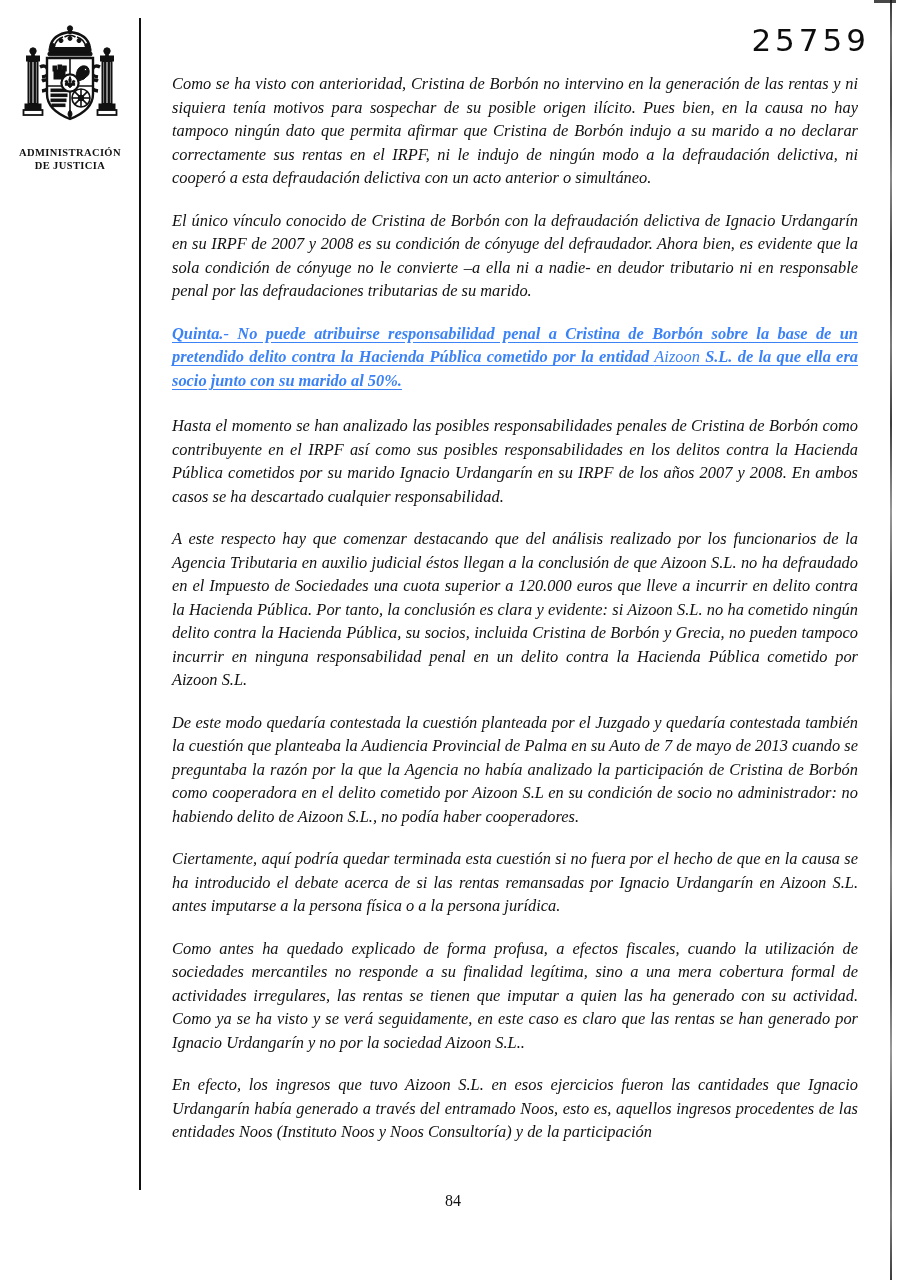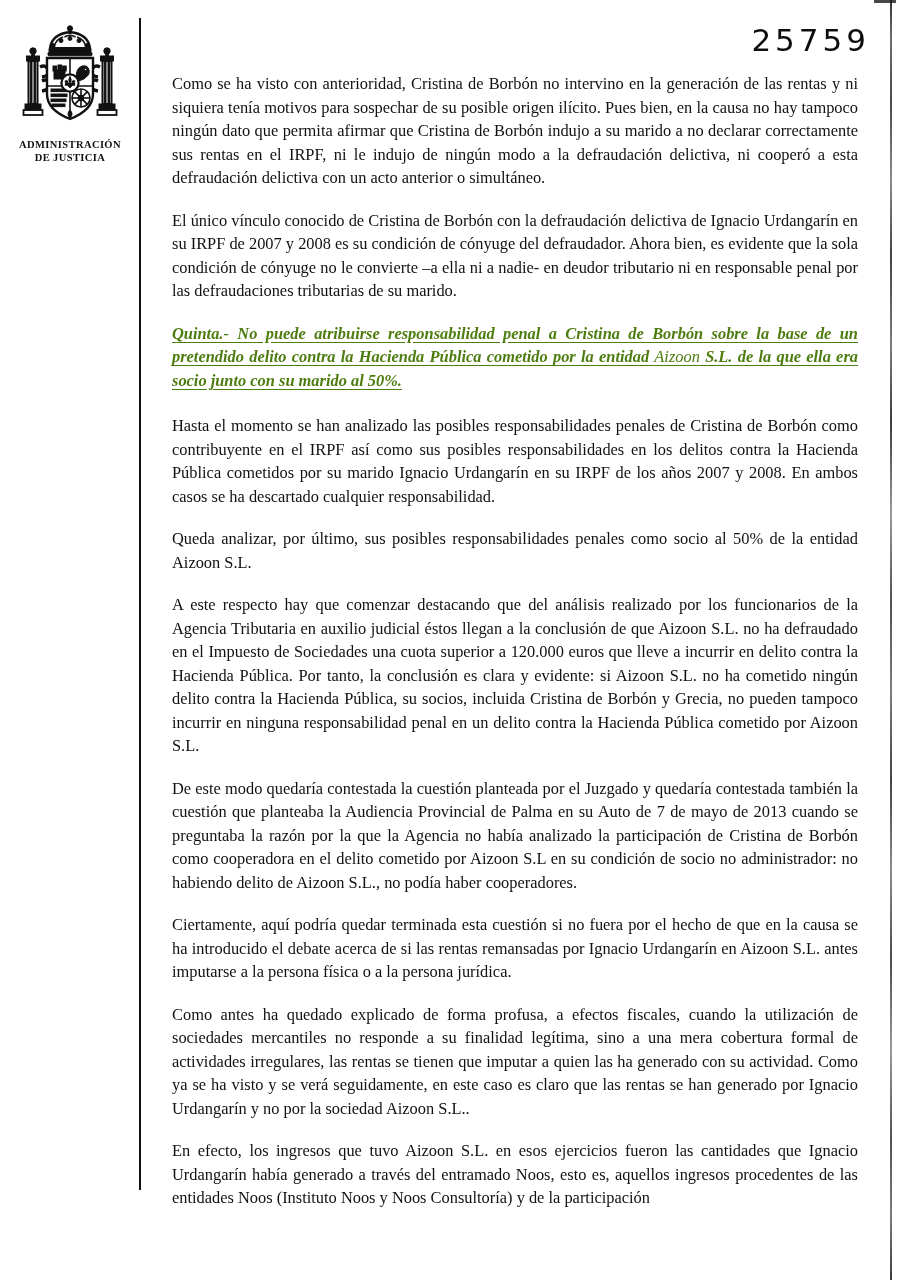--- a/index.html
+++ b/index.html
@@ -50,21 +50,21 @@
     width: 140px;
     text-align: center;
   }
   .coat-of-arms {
     width: 104px;
     height: 108px;
     margin: 6px auto 0;
     display: block;
   }
   .letterhead-text {
-    margin-top: 10px;
+    margin-top: 18px;
     font-family: "Liberation Serif", "DejaVu Serif", serif;
     font-size: 10.5px;
     font-weight: bold;
     letter-spacing: .4px;
     line-height: 13px;
     color: #111;
   }
 
   
   .vrule {
@@ -90,38 +90,39 @@
   
   .body-col {
     position: absolute;
     left: 172px;
     top: 72px;
     width: 686px;
   }
   p.para {
     margin: 0 0 19px 0;
     font-family: "Liberation Serif", "DejaVu Serif", serif;
+    font-style: italic;
     font-size: 16.4px;
     line-height: 23.5px;
     text-align: justify;
     color: #111;
     -webkit-hyphens: none;
     hyphens: none;
   }
   .heading-block {
     margin: 4px 0 22px 0;
     font-family: "Liberation Serif", "DejaVu Serif", serif;
     font-style: italic;
     font-weight: bold;
     font-size: 16.4px;
     line-height: 23.5px;
     text-align: justify;
     text-decoration: underline;
     text-underline-offset: 3px;
-    color: #4d7c0f;
+    color: #3b82f6;
   }
   .nb {
     font-weight: normal;
   }
 
   
   .page-number {
     position: absolute;
     left: 0;
     right: 0;
@@ -245,23 +246,23 @@
   <div class="stamp-number">25759</div>
 
   <div class="body-col">
 
     <p class="para">Como se ha visto con anterioridad, Cristina de Borbón no intervino en la generación de las rentas y ni siquiera tenía motivos para sospechar de su posible origen ilícito. Pues bien, en la causa no hay tampoco ningún dato que permita afirmar que Cristina de Borbón indujo a su marido a no declarar correctamente sus rentas en el IRPF, ni le indujo  de ningún modo a  la defraudación delictiva, ni cooperó a esta defraudación delictiva con un acto anterior o simultáneo.</p>
     <p class="para">El único vínculo conocido de Cristina de Borbón con la defraudación delictiva de Ignacio Urdangarín en su IRPF de 2007 y 2008 es su condición de cónyuge del defraudador. Ahora bien, es evidente que la sola condición de cónyuge no le convierte –a ella ni a nadie- en deudor tributario ni en responsable penal por las defraudaciones tributarias de su marido.</p>
 
     <div class="heading-block"><span>Quinta.- No puede atribuirse responsabilidad penal a Cristina de Borbón sobre la base de un pretendido delito contra la Hacienda Pública cometido por la entidad </span><span class="nb">Aizoon</span><span> S.L. de la que ella era socio junto con su marido al 50%.</span></div>
 
     <p class="para">Hasta el momento se han analizado las posibles responsabilidades penales de  Cristina de Borbón como contribuyente en el IRPF así como sus posibles responsabilidades en los delitos contra la Hacienda Pública cometidos por su marido Ignacio Urdangarín en su IRPF de los años 2007 y 2008. En ambos casos se ha descartado cualquier responsabilidad.</p>
-    <p class="para">Queda analizar, por último, sus posibles responsabilidades penales como socio al 50% de la entidad Aizoon S.L.</p>
     <p class="para">A este respecto hay que comenzar destacando que del análisis realizado por los funcionarios de la Agencia Tributaria en auxilio judicial éstos llegan a la conclusión de que Aizoon S.L. no ha defraudado en el Impuesto de Sociedades una cuota superior a 120.000 euros que lleve a incurrir en delito contra la Hacienda Pública. Por tanto, la conclusión es clara y evidente: si Aizoon S.L. no ha cometido ningún delito contra la Hacienda Pública, su socios, incluida Cristina de Borbón y Grecia, no pueden  tampoco incurrir en ninguna responsabilidad penal en un delito contra la Hacienda Pública cometido por Aizoon S.L.</p>
     <p class="para">De este modo quedaría contestada la cuestión planteada por el Juzgado y quedaría contestada también la cuestión que planteaba la Audiencia Provincial de Palma en su Auto de 7 de mayo de 2013 cuando se preguntaba la razón por la que la Agencia no había analizado la participación de Cristina de Borbón como cooperadora en el delito cometido por Aizoon S.L en su condición de socio no administrador: no habiendo delito de Aizoon S.L., no podía haber cooperadores.</p>
     <p class="para">Ciertamente, aquí podría quedar terminada esta cuestión si no fuera por el hecho de que en la causa se ha introducido el debate acerca de si las rentas remansadas por Ignacio Urdangarín en Aizoon S.L. antes imputarse a la persona física o a la persona jurídica.</p>
     <p class="para">Como antes ha quedado explicado de forma profusa, a efectos fiscales, cuando la utilización de sociedades mercantiles no responde a su finalidad legítima, sino a una mera cobertura formal de actividades irregulares, las rentas se tienen que imputar a quien las ha generado con su actividad. Como ya se ha visto y se verá seguidamente,  en este caso es claro que las rentas se han generado por Ignacio Urdangarín y no por la sociedad Aizoon S.L..</p>
     <p class="para">En efecto, los ingresos que tuvo Aizoon S.L. en esos ejercicios fueron las cantidades que Ignacio Urdangarín había generado a través del entramado Noos, esto es, aquellos ingresos procedentes de las entidades Noos (Instituto Noos y Noos Consultoría) y de la participación</p>
 
   </div>
 
+  <div class="page-number">84</div>
 
 </div>
 
 </body></html>

